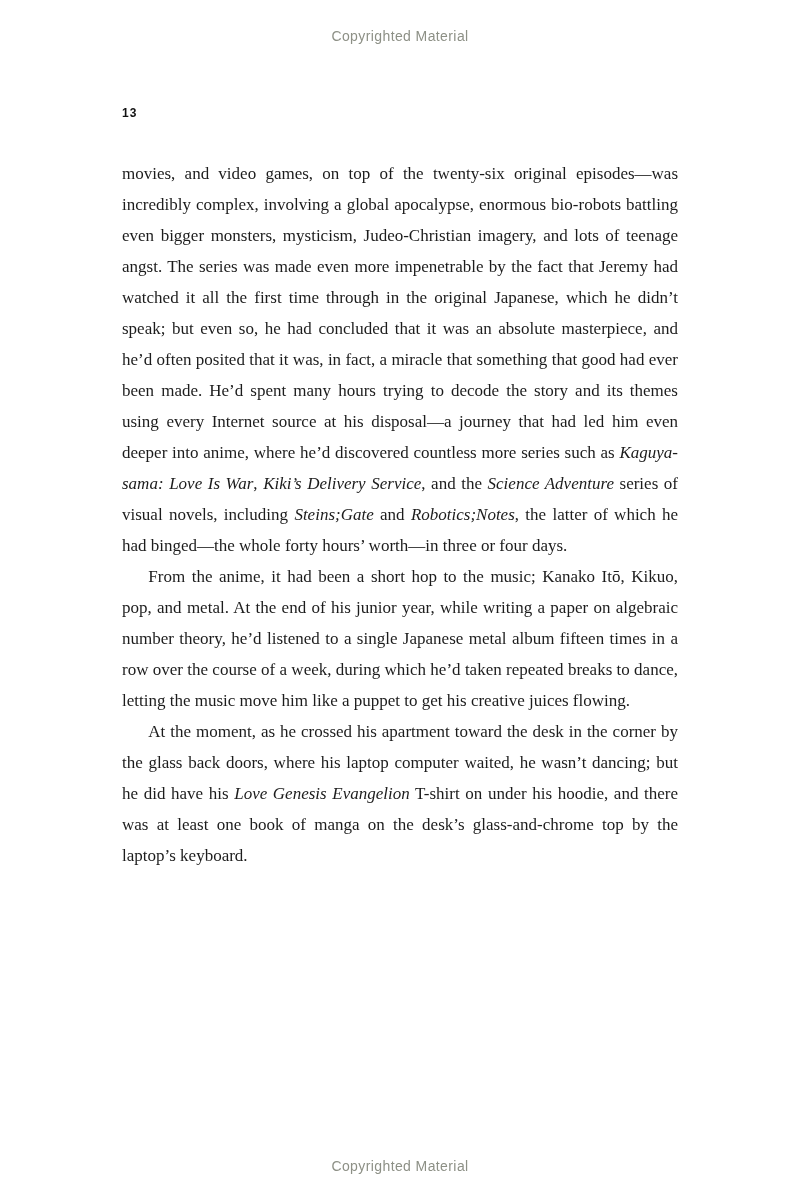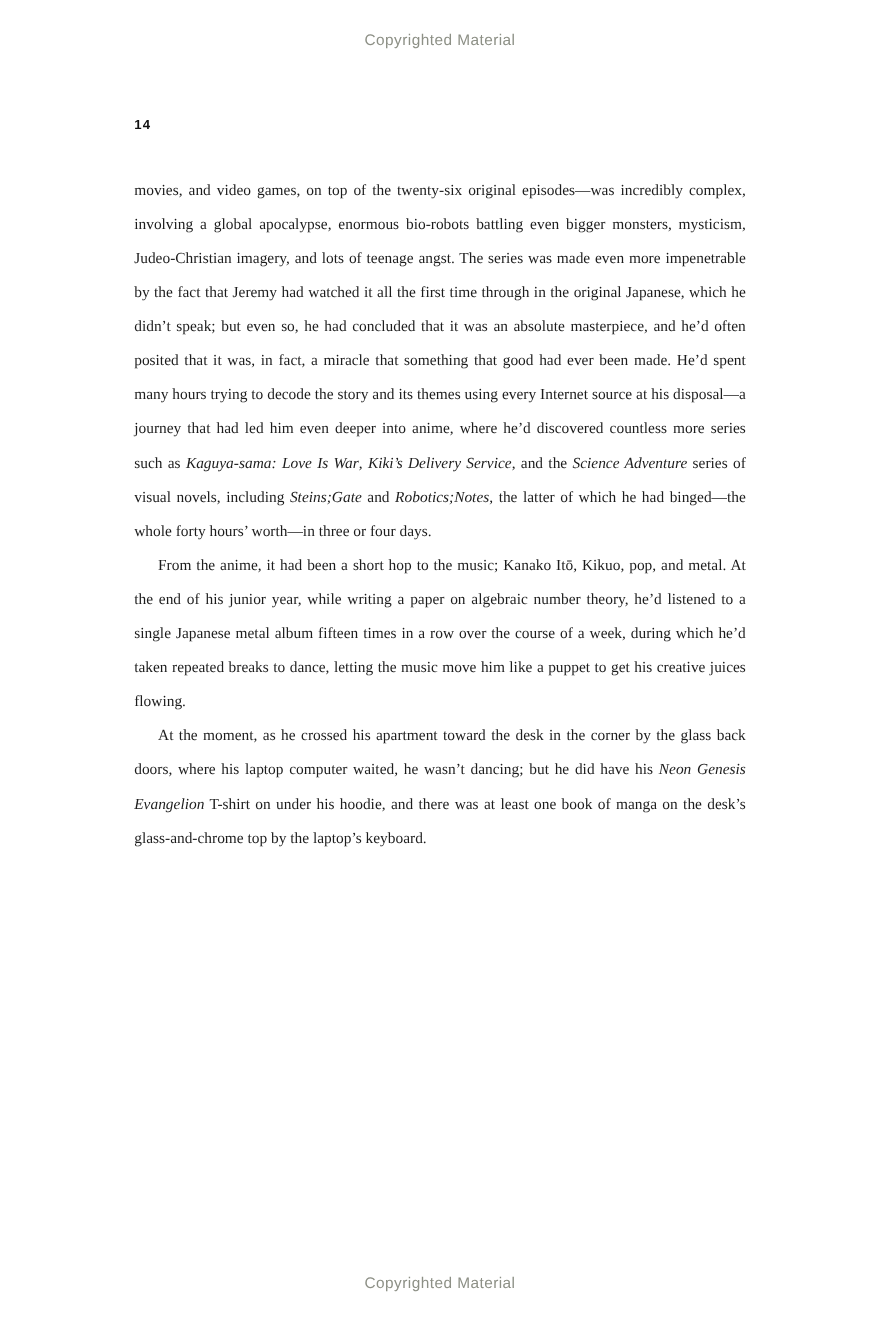--- a/index.html
+++ b/index.html
@@ -52,21 +52,21 @@
     letter-spacing:1px;
   }
   .running-head .author{
     display:block;
     text-align:center;
     letter-spacing:3.5px;
   }
   .body-text{
     width:556px;
     margin:36px auto 16px auto;
-    font-size:14px;
+    font-size:17px;
     line-height:31px;
     text-align:justify;
   }
   .body-text p{
     margin:0;
   }
   .body-text p.indent{
     text-indent:1.55em;
   }
   .body-text em{
@@ -74,24 +74,24 @@
   }
 </style>
 </head>
 <body>
 
 <div class="page">
 
   <div class="copyright top">Copyrighted Material</div>
 
   <div class="running-head">
-    <span class="pagenum">14</span>
+    <span class="pagenum">13</span>
   </div>
 
   <div class="body-text">
       <p><span>movies, and video games, on top of the twenty-six original episodes—was incredibly complex, involving a global apocalypse, enormous bio-robots battling even bigger monsters, mysticism, Judeo-Christian imagery, and lots of teenage angst. The series was made even more impenetrable by the fact that Jeremy had watched it all the first time through in the original Japanese, which he didn’t speak; but even so, he had concluded that it was an absolute masterpiece, and he’d often posited that it was, in fact, a miracle that something that good had ever been made. He’d spent many hours trying to decode the story and its themes using every Internet source at his disposal—a journey that had led him even deeper into anime, where he’d discovered countless more series such as </span><em>Kaguya-sama: Love Is War</em><span>, </span><em>Kiki’s Delivery Service</em><span>, and the </span><em>Science Adventure</em><span> series of visual novels, including </span><em>Steins;Gate</em><span> and </span><em>Robotics;Notes</em><span>, the latter of which he had binged—the whole forty hours’ worth—in three or four days.</span></p>
       <p class="indent"><span>From the anime, it had been a short hop to the music; Kanako Itō, Kikuo, pop, and metal. At the end of his junior year, while writing a paper on algebraic number theory, he’d listened to a single Japanese metal album fifteen times in a row over the course of a week, during which he’d taken repeated breaks to dance, letting the music move him like a puppet to get his creative juices flowing.</span></p>
-      <p class="indent"><span>At the moment, as he crossed his apartment toward the desk in the corner by the glass back doors, where his laptop computer waited, he wasn’t dancing; but he did have his </span><em>Neon Genesis Evangelion</em><span> T-shirt on under his hoodie, and there was at least one book of manga on the desk’s glass-and-chrome top by the laptop’s keyboard.</span></p>
+      <p class="indent"><span>At the moment, as he crossed his apartment toward the desk in the corner by the glass back doors, where his laptop computer waited, he wasn’t dancing; but he did have his </span><em>Love Genesis Evangelion</em><span> T-shirt on under his hoodie, and there was at least one book of manga on the desk’s glass-and-chrome top by the laptop’s keyboard.</span></p>
     </div>
 
   <div class="copyright bottom">Copyrighted Material</div>
 
 </div>
 
 </body></html>

